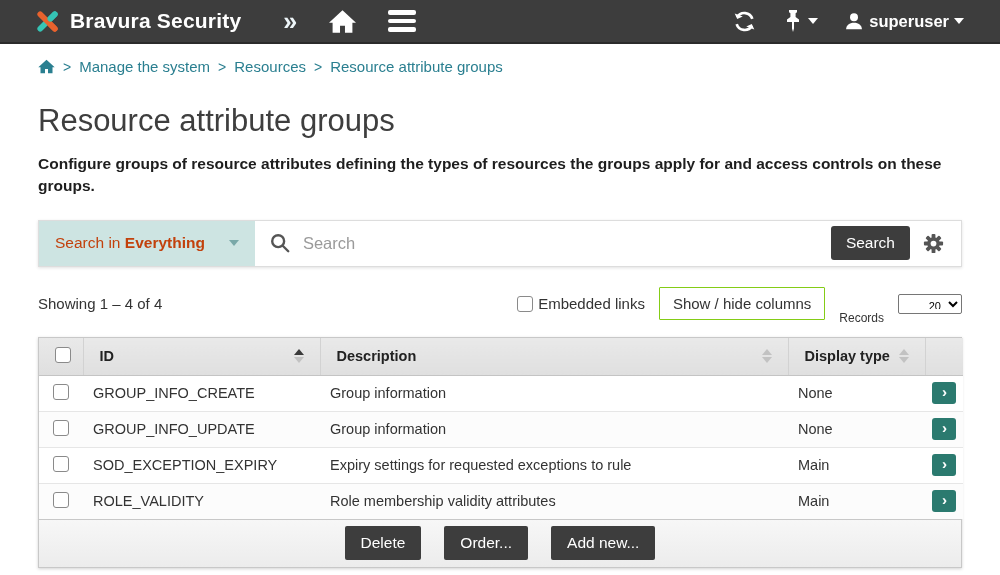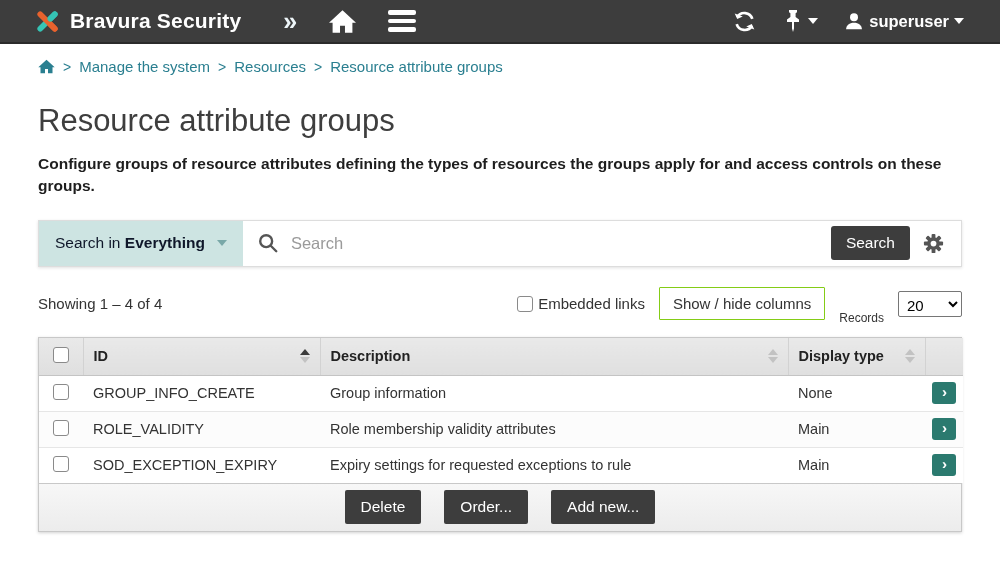--- a/index.html
+++ b/index.html
@@ -39,22 +39,22 @@
   .main { padding:0 38px; }
   .page-title { font-size:31px; font-weight:400; color:#3e3e3e; margin:24px 0 14px; }
   .page-desc { font-size:15.5px; font-weight:bold; color:#1e1e1e; line-height:1.45; margin:0 0 22px; max-width:935px; }
 
   
   .search-panel {
     display:flex; align-items:center; height:47px; background:#fff;
     border:1px solid #ddd; box-shadow:0 1px 3px rgba(0,0,0,.12); margin-bottom:14px;
   }
   .scope {
-    background:#cde4e2; height:100%; display:flex; align-items:center; gap:12px;
-    padding:8px 16px; color:#0f172a; font-size:15.5px; white-space:nowrap; cursor:pointer;
+    background:#cde4e2; height:100%; display:flex; align-items:center; gap:24px;
+    padding:8px 16px; color:#c2410c; font-size:15.5px; white-space:nowrap; cursor:pointer;
   }
   .scope b { font-weight:bold; }
   .scope .caret { width:0;height:0;border-left:5px solid transparent;border-right:5px solid transparent;border-top:6px solid #79a8a8; }
   .search-box { display:flex; align-items:center; flex:1; padding:0 14px; gap:10px; }
   .search-box input {
     border:none; outline:none; flex:1; font-size:16.5px; color:#333;
     font-family:"Liberation Sans","DejaVu Sans",sans-serif;
   }
   .search-box input::placeholder { color:#9a9a9a; }
   .btn-dark {
@@ -73,32 +73,32 @@
     border:1px solid #8a8a8a; border-radius:3px; background:#fff; margin:0; cursor:pointer;
   }
   .chk-label { display:flex; align-items:center; gap:5px; cursor:pointer; }
   .btn-light {
     background:#fff; border:1px solid #84cc16; color:#333; font-size:15px;
     padding:7px 13px; cursor:pointer; border-radius:1px;
     font-family:"Liberation Sans","DejaVu Sans",sans-serif;
   }
   .records-label { font-size:12px; color:#333;margin-top:28px; }
   select {
-    font-size:15px; padding:4px 4px; width:64px; height:26px;
+    font-size:11px; padding:4px 4px; width:64px; height:20px;
     border:1px solid #767676; border-radius:2px; background:#fff;
-    font-family:"Liberation Sans","DejaVu Sans",sans-serif; cursor:pointer;
+    font-family:"Liberation Sans","DejaVu Sans",sans-serif; cursor:pointer;text-align:right;
   }
 
   
   .table-wrap { border:1px solid #c8c8c8; box-shadow:0 1px 3px rgba(0,0,0,.18); }
   table { border-collapse:collapse; width:100%; table-layout:fixed; }
   col.c-chk{width:44px} col.c-id{width:237px} col.c-desc{width:468px} col.c-type{width:137px} col.c-act{width:38px}
   th {
     background:linear-gradient(#e9e9e9,#dfdfdf); border-bottom:1px solid #c4c4c4;
-    border-left:1px solid #d2d2d2; padding:9px 10px; font-size:14.5px; font-weight:bold;
+    border-left:1px solid #d2d2d2; padding:9px 16px; font-size:14.5px; font-weight:bold;
     color:#222; text-align:left; cursor:pointer;
   }
   th:first-child { border-left:none; }
   .th-inner { display:flex; align-items:center; justify-content:space-between; }
   .sort { display:inline-flex; flex-direction:column; gap:2px; margin-left:6px; }
   .tri { width:0; height:0; border-left:5px solid transparent; border-right:5px solid transparent; }
   .tri.up   { border-bottom:6px solid #c2c2c2; }
   .tri.down { border-top:6px solid #c2c2c2; }
   .tri.up.active { border-bottom:6px solid #3a3a3a; }
   td { padding:8px 10px; font-size:14.5px; color:#333; border-top:1px solid #e6e6e6; background:#fff; }
@@ -283,35 +283,44 @@
   <tr>
     <td class="chk-cell"><input type="checkbox" style=""></td>
     <td>GROUP_INFO_CREATE</td>
     <td>Group information</td>
     <td>None</td>
     <td style="padding:6px 7px">
       <button class="row-open">›</button>
     </td>
   </tr>
 
-
   <tr>
     <td class="chk-cell"><input type="checkbox" style=""></td>
-    <td>ROLE_VALIDITY</td>
-    <td>Role membership validity attributes</td>
+    <td>GROUP_INFO_UPDATE</td>
+    <td>Group information</td>
+    <td>None</td>
+    <td style="padding:6px 7px">
+      <button class="row-open">›</button>
+    </td>
+  </tr>
+
+  <tr>
+    <td class="chk-cell"><input type="checkbox" style=""></td>
+    <td>SOD_EXCEPTION_EXPIRY</td>
+    <td>Expiry settings for requested exceptions to rule</td>
     <td>Main</td>
     <td style="padding:6px 7px">
       <button class="row-open">›</button>
     </td>
   </tr>
 
   <tr>
     <td class="chk-cell"><input type="checkbox" style=""></td>
-    <td>SOD_EXCEPTION_EXPIRY</td>
-    <td>Expiry settings for requested exceptions to rule</td>
+    <td>ROLE_VALIDITY</td>
+    <td>Role membership validity attributes</td>
     <td>Main</td>
     <td style="padding:6px 7px">
       <button class="row-open">›</button>
     </td>
   </tr>
 </tbody>
     </table>
     <div class="table-foot">
       <button class="btn-dark">Delete</button>
       <button class="btn-dark">Order...</button>

